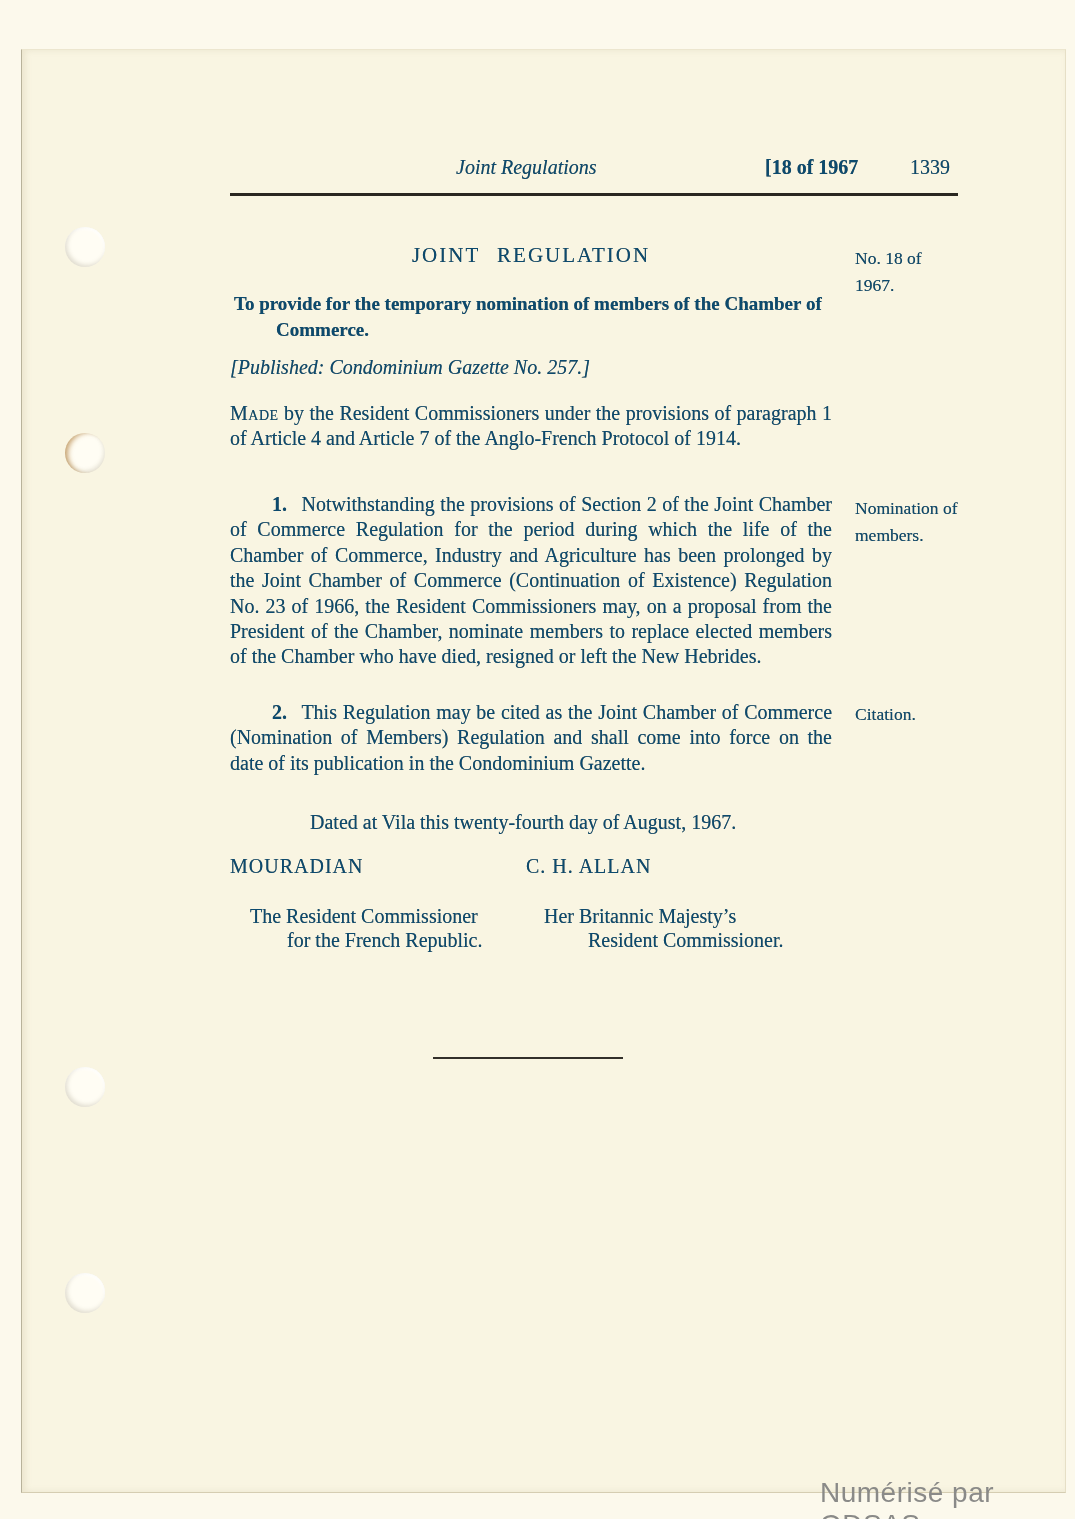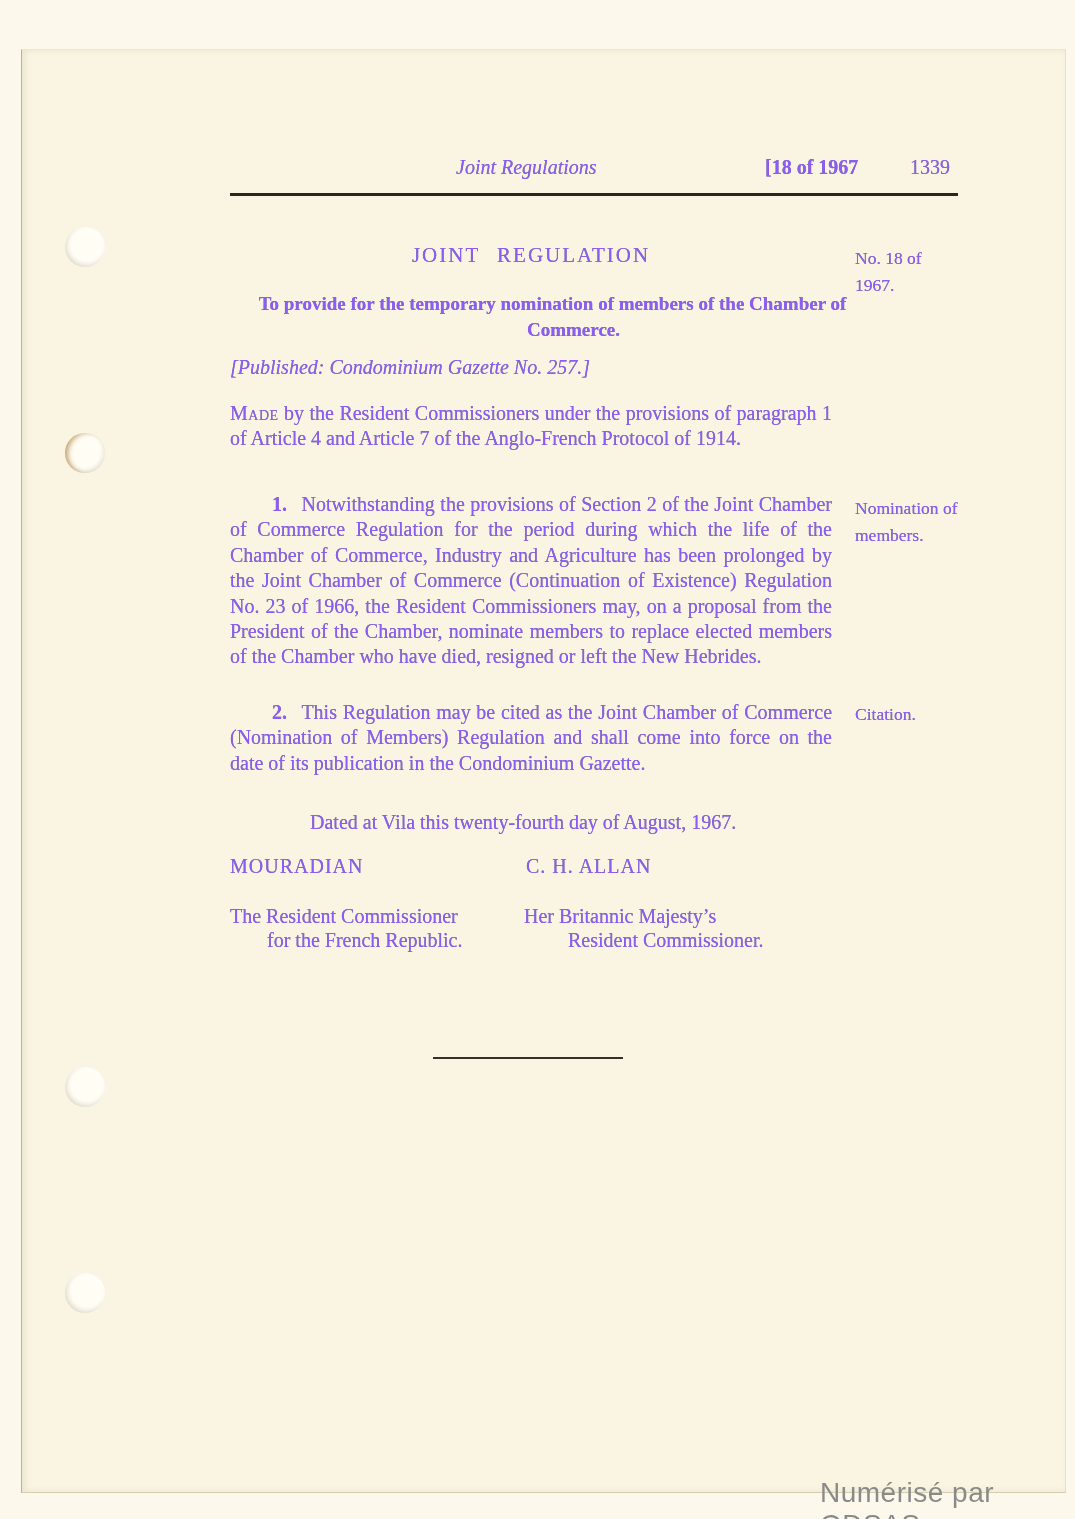--- a/index.html
+++ b/index.html
@@ -24,21 +24,21 @@
   }
   .hole {
     position: absolute;
     width: 40px; height: 40px;
     border-radius: 50%;
     background: #fffdf4;
     box-shadow: inset 2px -2px 4px rgba(120,110,80,0.22), inset -1px 2px 3px rgba(255,255,255,0.9);
   }
   .hole.rusty { box-shadow: inset 5px 1px 5px -2px rgba(160,100,20,0.55), inset -1px -2px 4px rgba(120,110,80,0.2); }
   .abs { position: absolute; }
-  .ink { color: #8b5cf6; text-shadow: 0 0 0.5px rgba(35,33,27,0.55); }
+  .ink { color: #0c4a6e; text-shadow: 0 0 0.5px rgba(35,33,27,0.55); }
 
   .running-title { font-style: italic; font-size: 20px; }
   .header-citation { font-weight: bold; font-size: 20px; margin-left: 35px; }
   .header-pageno { font-size: 20px; }
   .header-rule { background: #2a2721; height: 3px; }
 
   .reg-title {
     font-size: 21px;
     letter-spacing: 2px;
     word-spacing: 10px;
@@ -62,21 +62,21 @@
     line-height: 25.4px;
     text-align: justify;
   }
   .indent-first { text-indent: 42px; }
   .secnum { font-weight: bold; margin-right: 9px; }
   .smallcaps { font-variant: small-caps; letter-spacing: 0.5px; }
 
   .dated { font-size: 20px; }
 
   .sig-name { font-size: 20px; letter-spacing: 1px; }
-  .sig-title { font-size: 20px; line-height: 24px; }
+  .sig-title { font-size: 20px; line-height: 24px; margin-left: 20px; }
   .sig-title .line2 { display: block; }
   .sig-left .line2 { margin-left: 37px; }
   .sig-right .line2 { margin-left: 44px; }
 
   .end-rule { background: #33302a; height: 2px; }
 
   .watermark {
     font-family: "Liberation Sans", "DejaVu Sans", sans-serif;
     font-size: 28px;
     color: #8a8a88;
@@ -94,21 +94,21 @@
 <div class="hole abs" style="left:65px; top:1273px;"></div>
 
 <div class="abs ink running-title" style="left:456px; top:156px;">Joint Regulations</div>
 <div class="abs ink header-citation" style="left:730px; top:156px;">[18 of 1967</div>
 <div class="abs ink header-pageno" style="left:910px; top:156px;">1339</div>
 <div class="abs header-rule" style="left:230px; top:193px; width:728px;"></div>
 
 <div class="abs ink reg-title" style="left:230px; top:243px; width:602px;">JOINT REGULATION</div>
 <div class="abs ink side-note" style="left:855px; top:245px; width:90px;">No. 18 of 1967.</div>
 
-<div class="abs ink subject" style="left:240px; top:291px;text-align:center;">To provide for the temporary nomination of members of the Chamber of Commerce.</div>
+<div class="abs ink subject" style="left:234px; top:291px;">To provide for the temporary nomination of members of the Chamber of Commerce.</div>
 
 <div class="abs ink published" style="left:230px; top:356px;">[Published: Condominium Gazette No. 257.]</div>
 
 <div class="abs ink body-par" style="left:230px; top:401px;">
   <span class="smallcaps">Made</span>
   <span>by the Resident Commissioners under the provisions of paragraph 1 of Article 4 and Article 7 of the Anglo-French Protocol of 1914.</span>
 </div>
 
 <div class="abs ink body-par indent-first" style="left:230px; top:492px;">
   <span class="secnum">1.</span>

